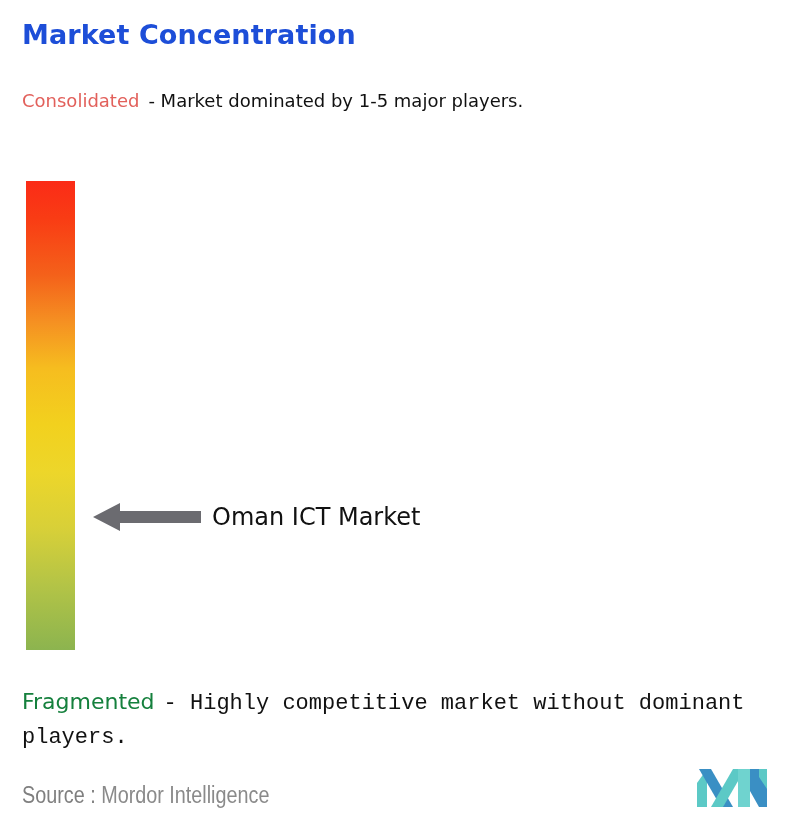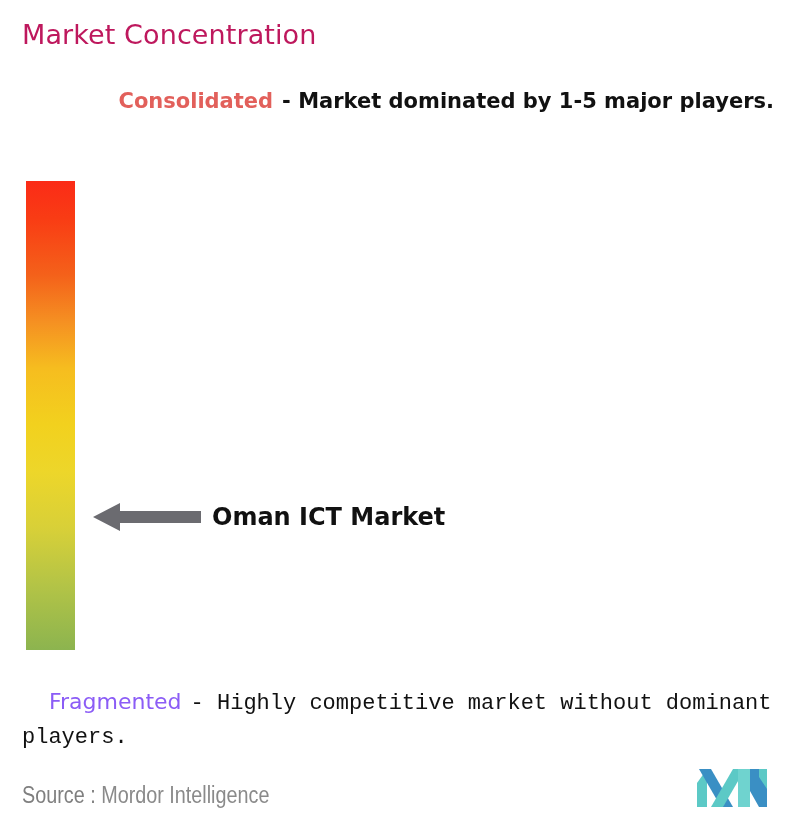--- a/index.html
+++ b/index.html
@@ -17,59 +17,57 @@
     -webkit-font-smoothing: antialiased;
   }
 
   
   .page-title {
     position: absolute;
     left: 22px;
     top: 18px;
     font-size: 27px;
     line-height: 34px;
-    color: #be185d;
-    font-weight: 400;
+    color: #1d4ed8;
+    font-weight: 700;
     letter-spacing: 0.1px;
     white-space: nowrap;
   }
 
   
   .legend-top {
     position: absolute;
     left: 22px;
     top: 85px;
     width: 752px;
-    font-size: 21px;
+    font-size: 18px;
     line-height: 32px;
     color: #111111;
-    font-weight: 700;
-    text-align: right;
+    font-weight: 400;
   }
   .legend-top .term {
     color: #e2605b;
   }
   .legend-top .desc {
     color: #111111;
   }
 
   
   .legend-bottom {
     position: absolute;
     left: 22px;
     top: 686px;
     width: 766px;
     font-size: 22px;
     line-height: 32px;
     color: #111111;
     font-weight: 400;
   }
   .legend-bottom .term {
-    color: #8b5cf6;
-    margin-left: 27px;
+    color: #15803d;
   }
   .legend-bottom .desc {
     color: #111111;
     font-family: Liberation Mono, monospace;
   }
 
   .gap-sep {
     display: inline-block;
     width: 9px;
   }
@@ -109,21 +107,21 @@
   }
 
   
   .pointer-label {
     position: absolute;
     left: 212px;
     top: 502px;
     font-size: 24px;
     line-height: 30px;
     color: #111111;
-    font-weight: 700;
+    font-weight: 400;
     white-space: nowrap;
   }
 
   
   .source-line {
     position: absolute;
     left: 22px;
     top: 780px;
     font-family: "Liberation Sans", sans-serif;
     font-size: 23px;

